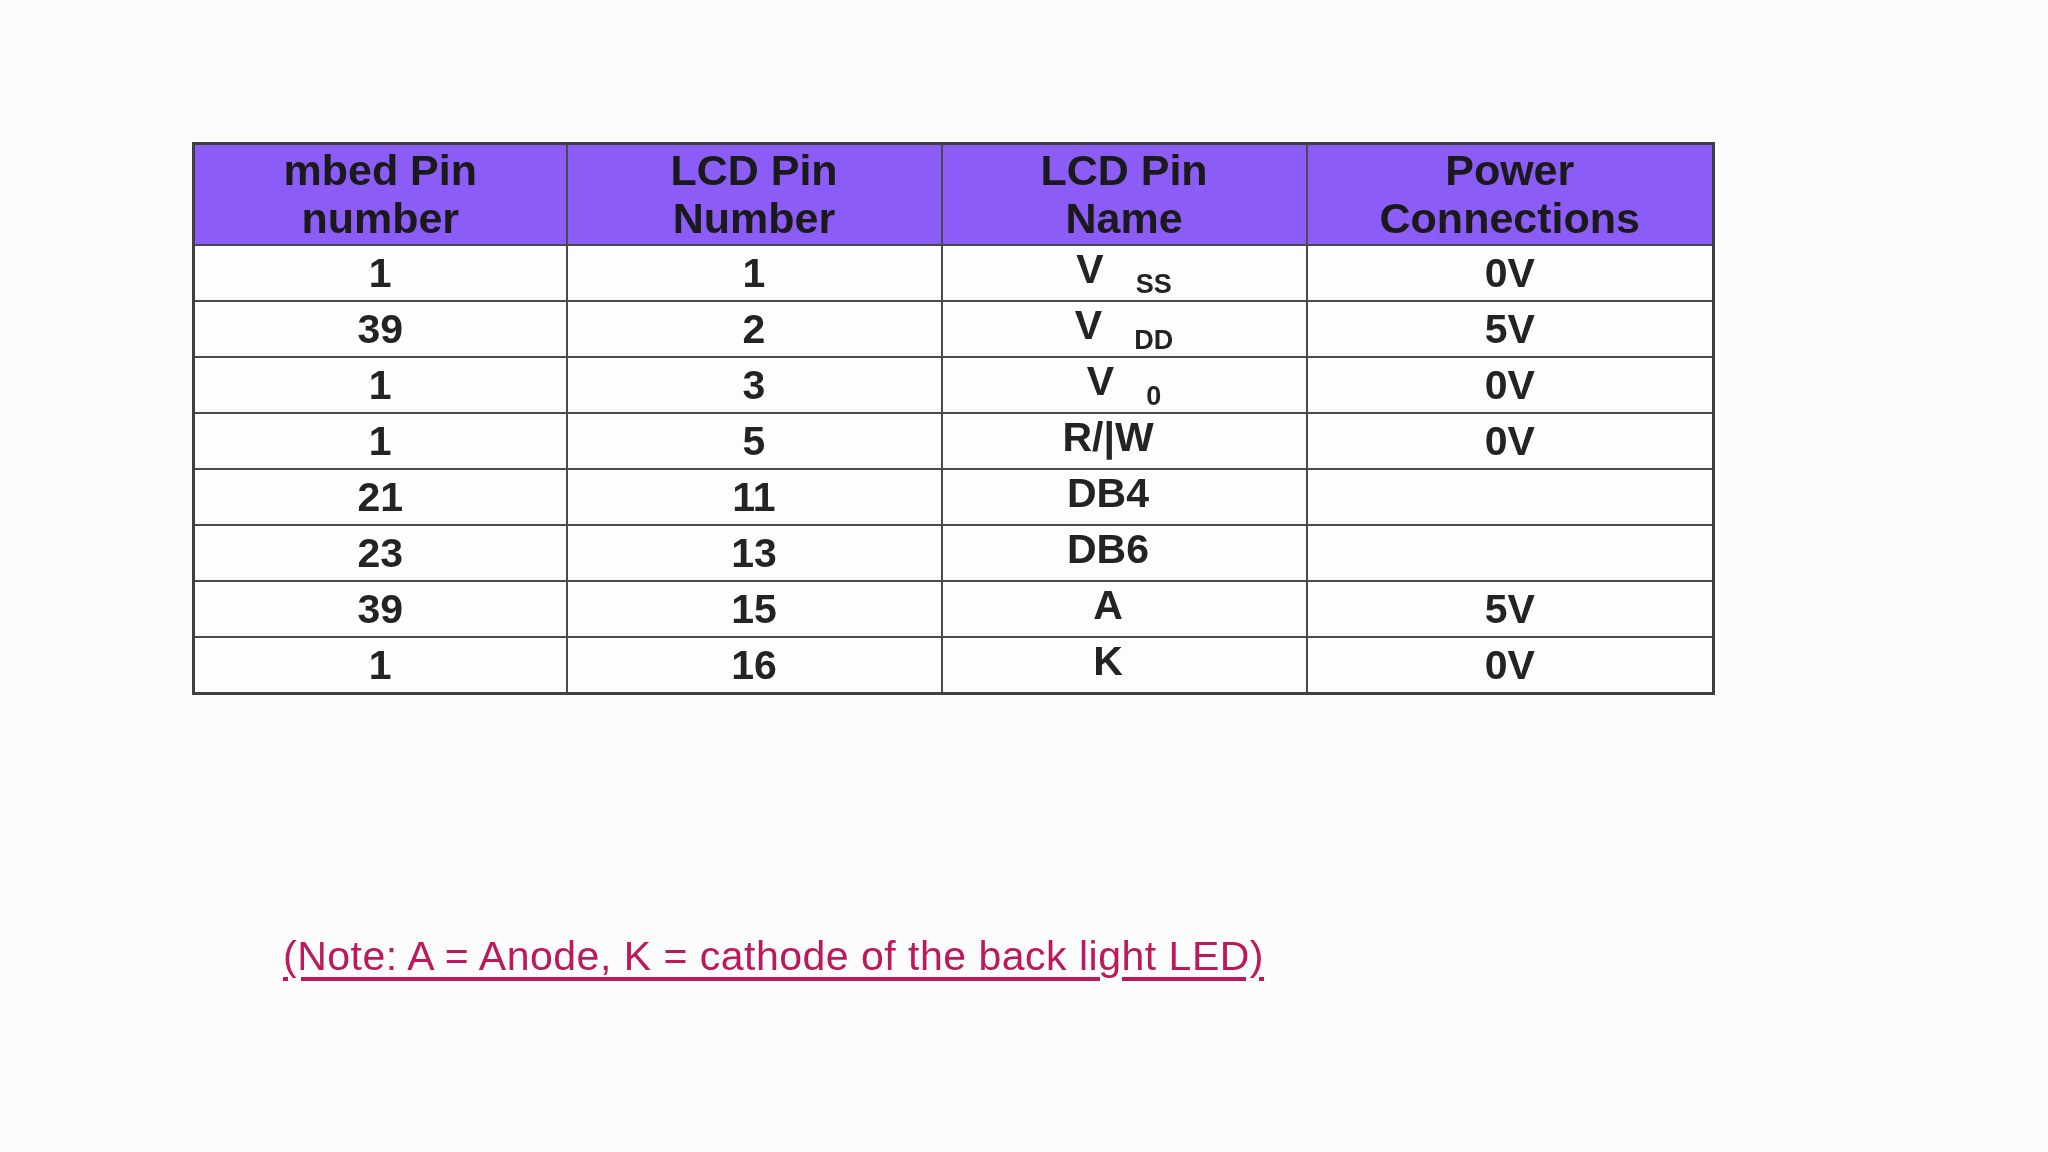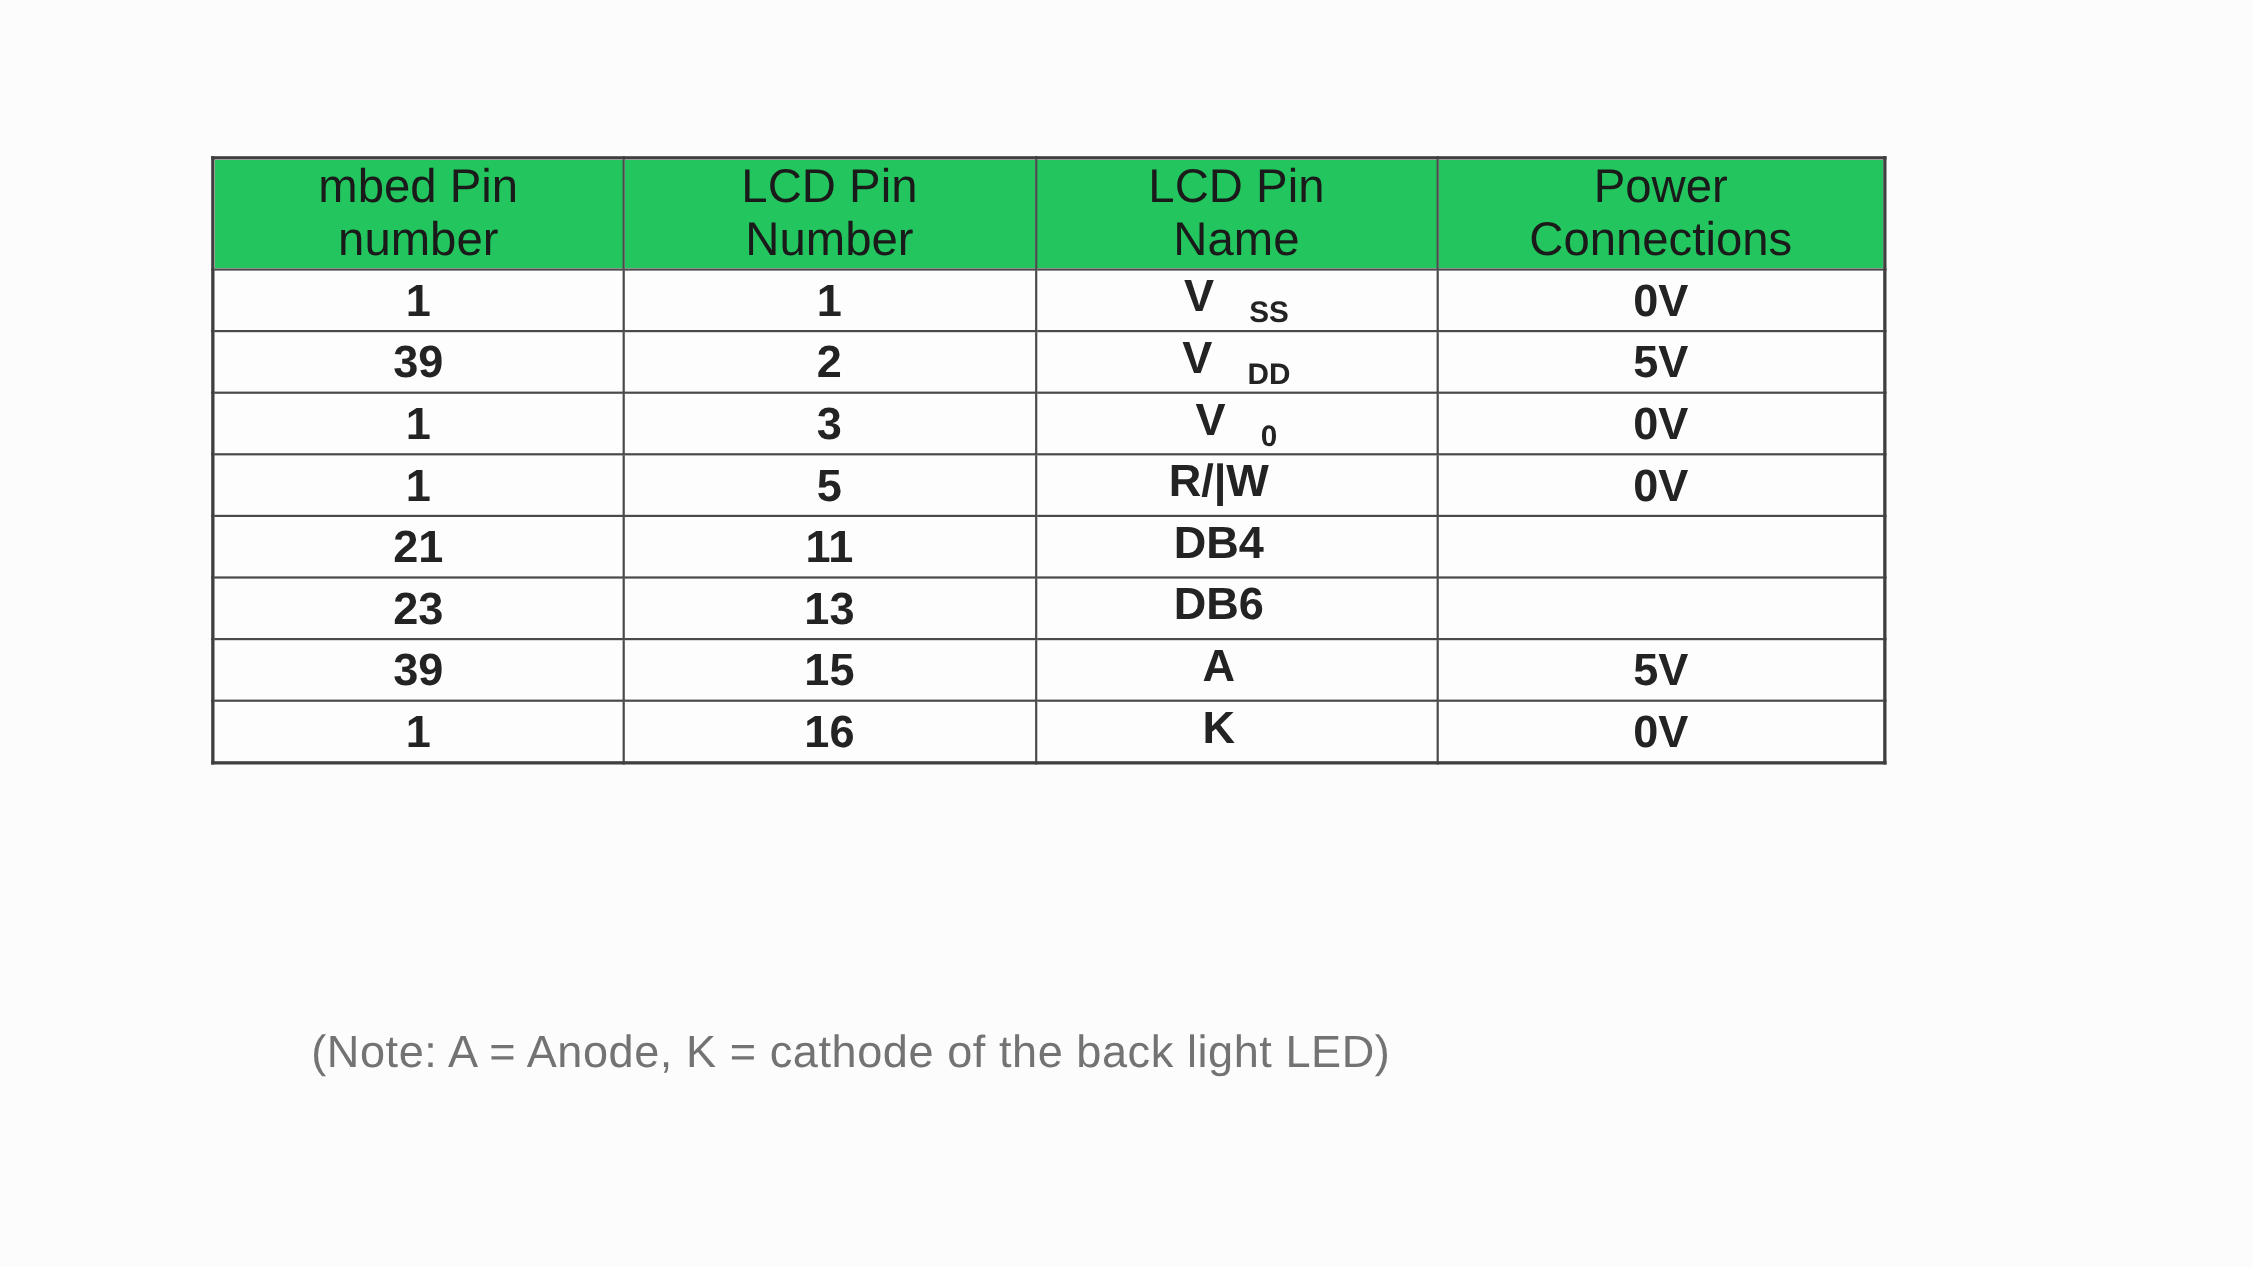--- a/index.html
+++ b/index.html
@@ -28,23 +28,23 @@
   table.pin-table th,
   table.pin-table td {
     border: 2px solid #4a4a4a;
     text-align: center;
     vertical-align: middle;
     padding: 0;
     overflow: hidden;
   }
   table.pin-table th {
     height: 99px;
-    background: #22c55e;
+    background: #8b5cf6;
     font-size: 43px;
-    font-weight: normal;
+    font-weight: bold;
     line-height: 1.1;
     white-space: pre-line;
     color: #1a1a1a;
   }
   table.pin-table td {
     height: 49px;
     font-size: 41px;
     font-weight: bold;
     color: #232323;
   }
@@ -54,21 +54,22 @@
     vertical-align: -10px;
     letter-spacing: 0px;
     margin-left: 32px;
   }
   .note {
     position: absolute;
     left: 283px;
     top: 933px;
     font-size: 41px;
     font-weight: 400;
-    color: #737373;
+    color: #be185d;
+    text-decoration: underline;
     text-underline-offset: 7px;
     letter-spacing: 0.5px;
     white-space: nowrap;
   }
 </style>
 </head>
 <body>
 
 <div class="page">
 

